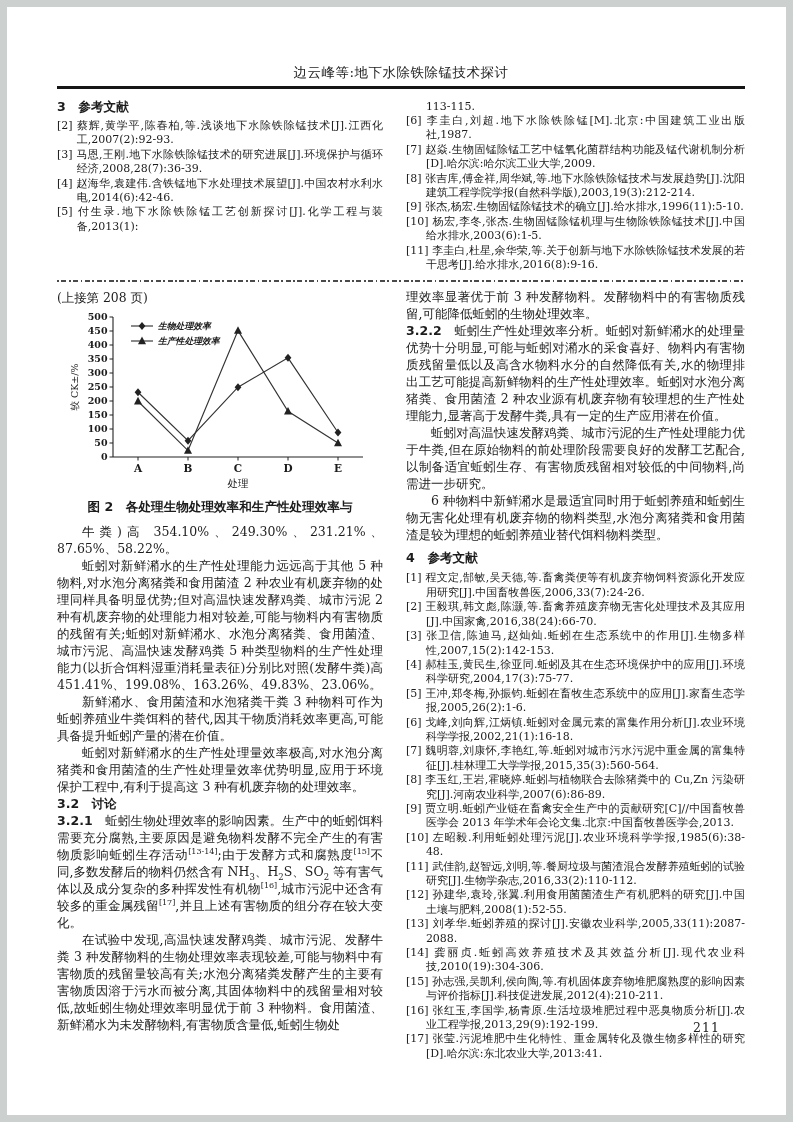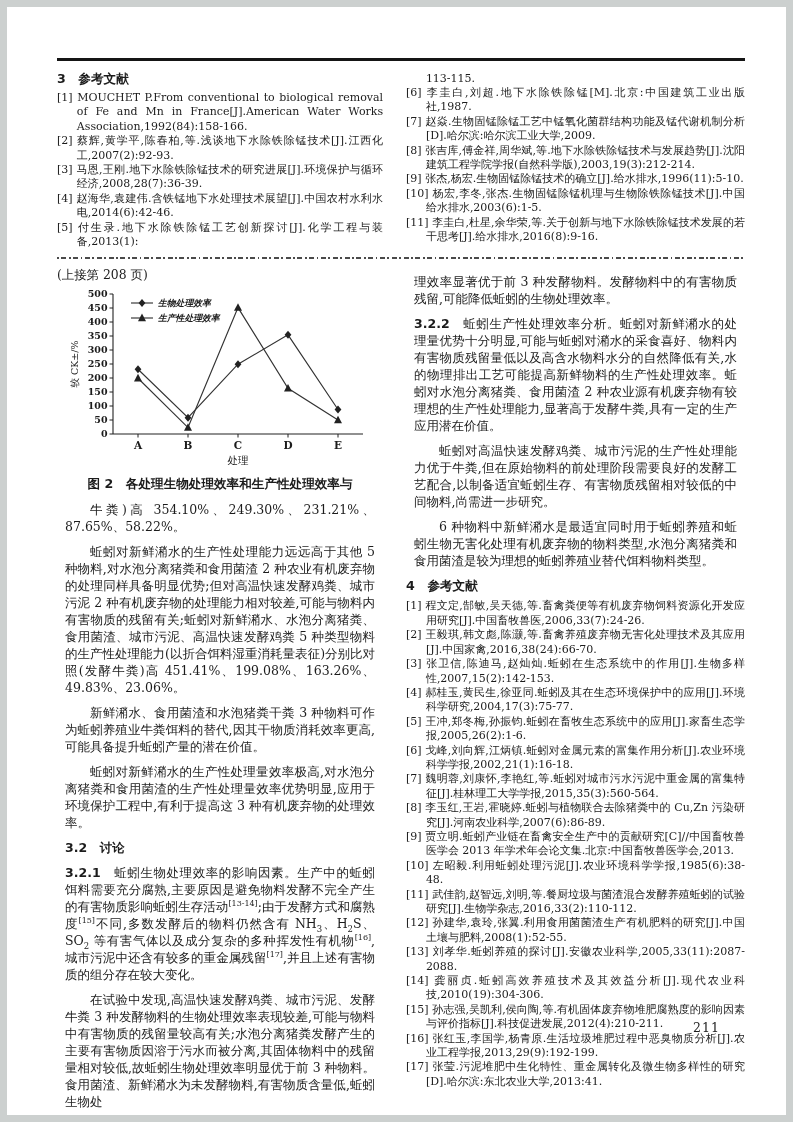--- a/index.html
+++ b/index.html
@@ -21,44 +21,44 @@
   .ref-item{margin:0;font-size:11px;line-height:14.4px;text-align:justify;
     padding-left:1.8em;text-indent:-1.8em;}
   .carryover{font-size:11px;line-height:15px;padding-left:1.8em;margin:1px 0 0 0;}
   .dashed-rule{margin:8px 0 6px 0;height:2px;
     background-image:repeating-linear-gradient(90deg,#4a4a4a 0 1.8px,transparent 1.8px 4.4px,#4a4a4a 4.4px 9.4px,transparent 9.4px 11.8px);}
   .continued{font-size:12.4px;line-height:16px;margin:2px 0 0 0;}
   .chart-wrap{display:flex;justify-content:center;margin-top:3px;}
   svg text{font-family:"DejaVu Serif","Liberation Serif",serif;fill:#1c1c1c;}
   .fig-caption{text-align:center;font-family:"DejaVu Sans","Liberation Sans",sans-serif;
     font-weight:bold;font-size:12.6px;line-height:18px;margin:5px 0 7px 0;}
-  .para{margin:8px;font-size:12.5px;line-height:17px;text-align:justify;}
+  .para{margin:0;font-size:12.5px;line-height:17px;text-align:justify;}
   .para.indent{text-indent:2em;}
   .para b{font-family:"DejaVu Sans","Liberation Sans",sans-serif;font-weight:bold;}
   .para.sub-heading{font-family:"DejaVu Sans","Liberation Sans",sans-serif;font-weight:bold;}
   .para sup{font-size:8px;line-height:0;}
   .para sub{font-size:8.5px;line-height:0;}
   .bottom-ref-heading{margin:6px 0 5px 0;}
   .page-number{position:absolute;top:968px;left:636px;font-size:12.5px;letter-spacing:1px;}
 </style>
 </head>
 <body>
 
 <div class="scan-edge"></div>
 
 <div class="page">
 
+  <div class="header-title">边云峰等:地下水除铁除锰技术探讨</div>
   <hr class="header-rule">
 
   <div class="cols top-section">
     <div class="col-l">
       <div class="ref-heading">3　参考文献</div>
       <div class="ref-list">
 
-          <p class="ref-item">[1] MOUCHET P.From conventional to biological removal of Fe and Mn in France[J].American Water Works Association,1992(84):158-166.</p>
 
           <p class="ref-item">[2] 蔡辉,黄学平,陈春柏,等.浅谈地下水除铁除锰技术[J].江西化工,2007(2):92-93.</p>
 
           <p class="ref-item">[3] 马恩,王刚.地下水除铁除锰技术的研究进展[J].环境保护与循环经济,2008,28(7):36-39.</p>
 
           <p class="ref-item">[4] 赵海华,袁建伟.含铁锰地下水处理技术展望[J].中国农村水利水电,2014(6):42-46.</p>
 
           <p class="ref-item">[5] 付生录.地下水除铁除锰工艺创新探讨[J].化学工程与装备,2013(1):</p>
         </div>
     </div>

